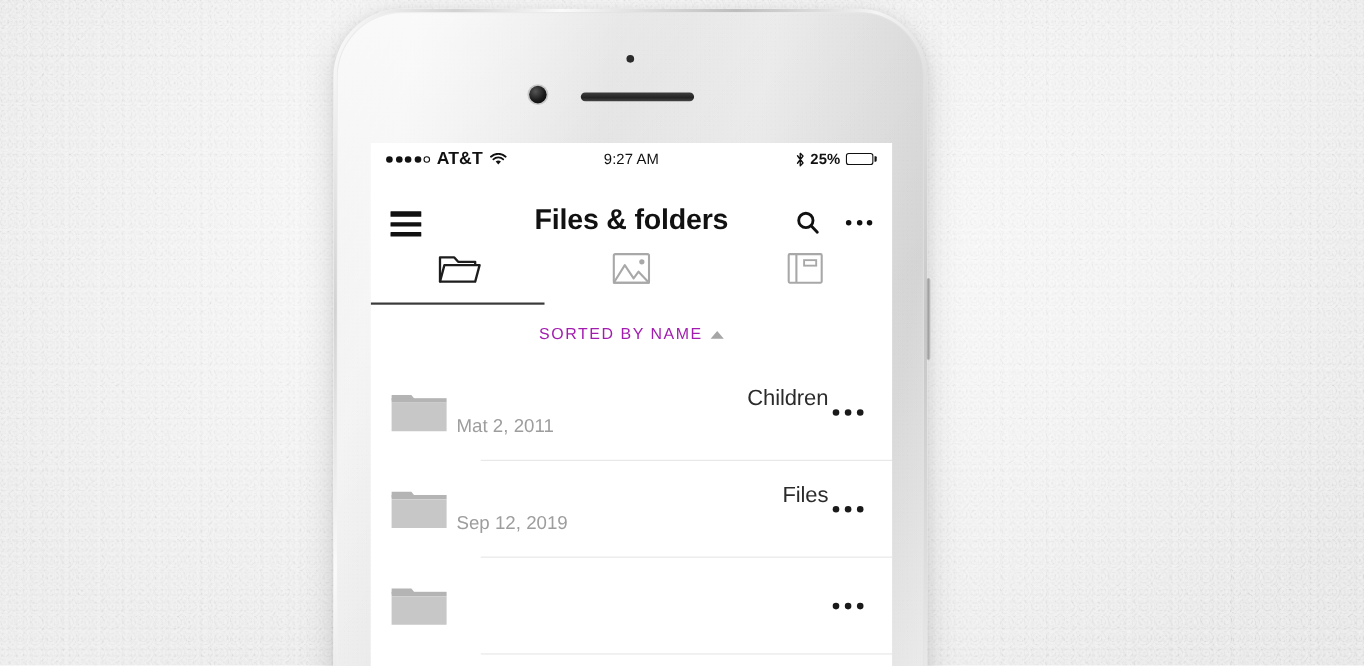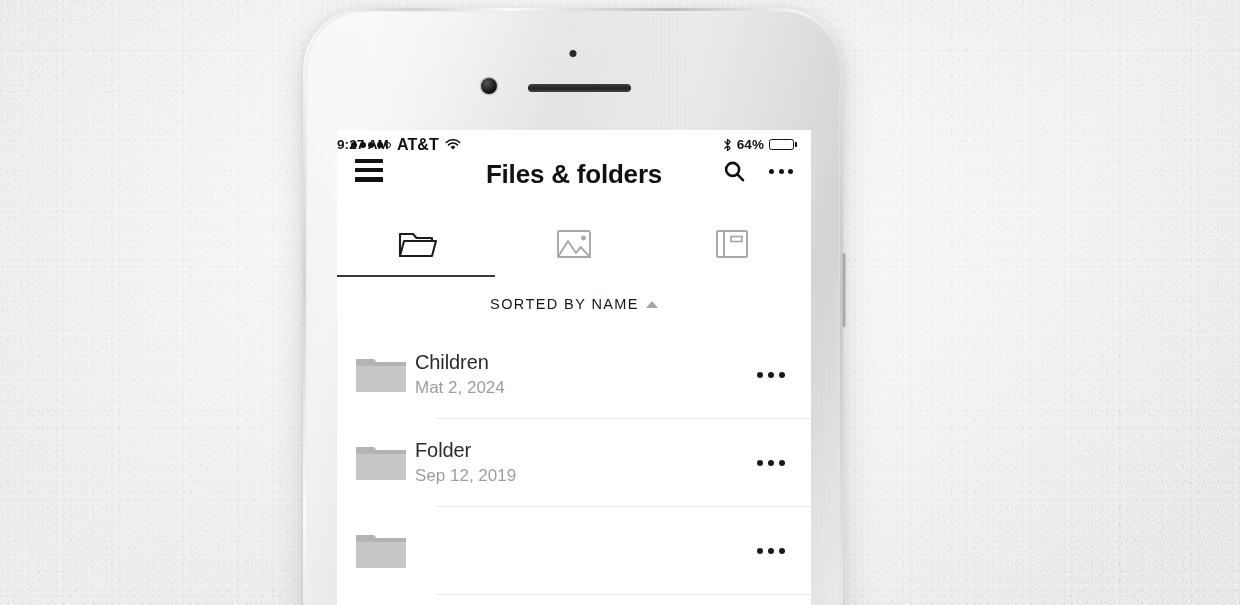--- a/index.html
+++ b/index.html
@@ -108,35 +108,35 @@
     padding:0 14px; position:relative;
     font-size:13.5px; font-weight:bold; color:#111;
     letter-spacing:.1px;
   }
   .sb-left{ display:flex; align-items:center; gap:6px; }
   .sig-dots{ display:flex; align-items:center; gap:2.5px; }
   .sig-dots i{ width:6px; height:6px; border-radius:50%; background:#111; display:block; }
   .sig-dots i.hollow{ background:transparent; border:1.2px solid #111; width:6px; height:6px; }
   .carrier{ font-size:16px; font-weight:bold; }
   .sb-center{
-    position:absolute; left:0; right:0; text-align:left;
-    font-size:13.5px; font-weight:bold; pointer-events:none;
+    position:absolute; left:0; right:0; text-align:center;
+    font-size:13.5px; font-weight:normal; pointer-events:none;
   }
   .sb-right{ margin-left:auto; display:flex; align-items:center; gap:5px; position:relative; z-index:2;}
   .battery{ display:flex; align-items:center; }
   .batt-body{
     width:25px; height:11.5px; border:1.4px solid #111; border-radius:2.6px;
     padding:1.2px; display:block;
   }
   .batt-fill{ width:100%; height:100%; background:#111; border-radius:1px; }
   .batt-cap{ width:2px; height:4.5px; background:#111; border-radius:0 1px 1px 0; margin-left:1px; }
 
   
   .navbar{
-    height:56px; display:flex; align-items:flex-start;
+    height:56px; display:flex; align-items:flex-end;
     padding:0 18px; position:relative;
   }
   .hamburger{ width:28px; display:flex; flex-direction:column; gap:5px; cursor:pointer; }
   .hamburger span{ display:block; height:4.2px; background:#111; border-radius:.5px; }
   .nav-title{
     position:absolute; left:0; right:0; text-align:center;
     font-size:26px; font-weight:bold; color:#111; letter-spacing:-.2px;
     pointer-events:none;
   }
   .nav-actions{ margin-left:auto; display:flex; align-items:center; gap:22px; position:relative; z-index:2; }
@@ -149,39 +149,39 @@
   .tab-underline{
     position:absolute; left:0; bottom:0; width:158px; height:1.6px; background:#3a3a3a;
   }
 
   
   .sort-row{
     height:54px; display:flex; align-items:center; justify-content:center;
     gap:7px; cursor:pointer;
   }
   .sort-label{
-    font-size:14.5px; color:#0f172a; letter-spacing:1.4px; font-weight:400;
+    font-size:14.5px; color:#a21caf; letter-spacing:1.4px; font-weight:400;
   }
   .sort-arrow{
     width:0; height:0; border-left:6px solid transparent; border-right:6px solid transparent;
     border-bottom:7px solid #a6a6a6;
   }
 
   
   .list{ }
   .row{
     display:flex; align-items:center; height:88px;
     padding:0 22px 0 14px; cursor:pointer; position:relative;
   }
   .row .divider{
     position:absolute; left:100px; right:0; bottom:0; height:1px; background:#e6e6e6;
   }
   .folder-ico{ width:60px; flex:0 0 60px; display:flex; justify-content:center; }
   .row-text{ flex:1; padding-left:4px; }
-  .row-name{ font-size:20px; color:#2b2b2b; line-height:1.25; letter-spacing:-.1px; }
+  .row-name{ font-size:20px; color:#2b2b2b; line-height:1.25; letter-spacing:-.1px;text-align:right; }
   .row-date{ font-size:17px; color:#9d9d9d; line-height:1.35; margin-top:2px; }
   .row-more{ display:flex; gap:5px; padding:10px 4px; }
   .row-more i{ width:6px; height:6px; border-radius:50%; background:#1a1a1a; display:block; }
 </style>
 </head>
 <body>
 
 <div class="wall"></div>
 <div class="wall-shade"></div>
 
@@ -216,21 +216,21 @@
       </div>
 
       <div class="sb-center">9:27 AM</div>
 
       <div class="sb-right">
         <span style="display:flex;align-items:center;">
           <svg width="9" height="14" viewBox="0 0 9 14">
             <path d="M2 3.6 L7 10.2 L4.5 12.6 L4.5 1.4 L7 3.8 L2 10.4" stroke="#111" stroke-width="1.25" fill="none" stroke-linejoin="round" stroke-linecap="round"></path>
           </svg>
         </span>
-        <span>64%</span>
+        <span>25%</span>
         <span class="battery">
           <span class="batt-body"><span class="batt-fill"></span></span>
           <span class="batt-cap"></span>
         </span>
       </div>
     </div>
 
     <div class="navbar">
       <div class="hamburger">
         <span></span>
@@ -297,40 +297,40 @@
       <div class="row">
         <span class="folder-ico">
           <svg width="58" height="46" viewBox="0 0 58 46">
             <path d="M4 12 L4 7 L22 7 L26 12 Z" fill="#b4b4b4"></path>
             <rect x="4" y="10" width="50" height="4" fill="#b4b4b4"></rect>
             <path d="M4 14 L54 14 L54 40 L4 40 Z" fill="#c7c7c7"></path>
           </svg>
         </span>
         <span class="row-text">
           <span class="row-name" style="display:block;">Children</span>
-          <span class="row-date" style="display:block;">Mat 2, 2024</span>
+          <span class="row-date" style="display:block;">Mat 2, 2011</span>
         </span>
         <span class="row-more">
           <i></i>
             <i></i>
             <i></i>
         </span>
         <span class="divider"></span>
       </div>
 
       <div class="row">
         <span class="folder-ico">
           <svg width="58" height="46" viewBox="0 0 58 46">
             <path d="M4 12 L4 7 L22 7 L26 12 Z" fill="#b4b4b4"></path>
             <rect x="4" y="10" width="50" height="4" fill="#b4b4b4"></rect>
             <path d="M4 14 L54 14 L54 40 L4 40 Z" fill="#c7c7c7"></path>
           </svg>
         </span>
         <span class="row-text">
-          <span class="row-name" style="display:block;">Folder</span>
+          <span class="row-name" style="display:block;">Files</span>
           <span class="row-date" style="display:block;">Sep 12, 2019</span>
         </span>
         <span class="row-more">
           <i></i>
             <i></i>
             <i></i>
         </span>
         <span class="divider"></span>
       </div>
 

